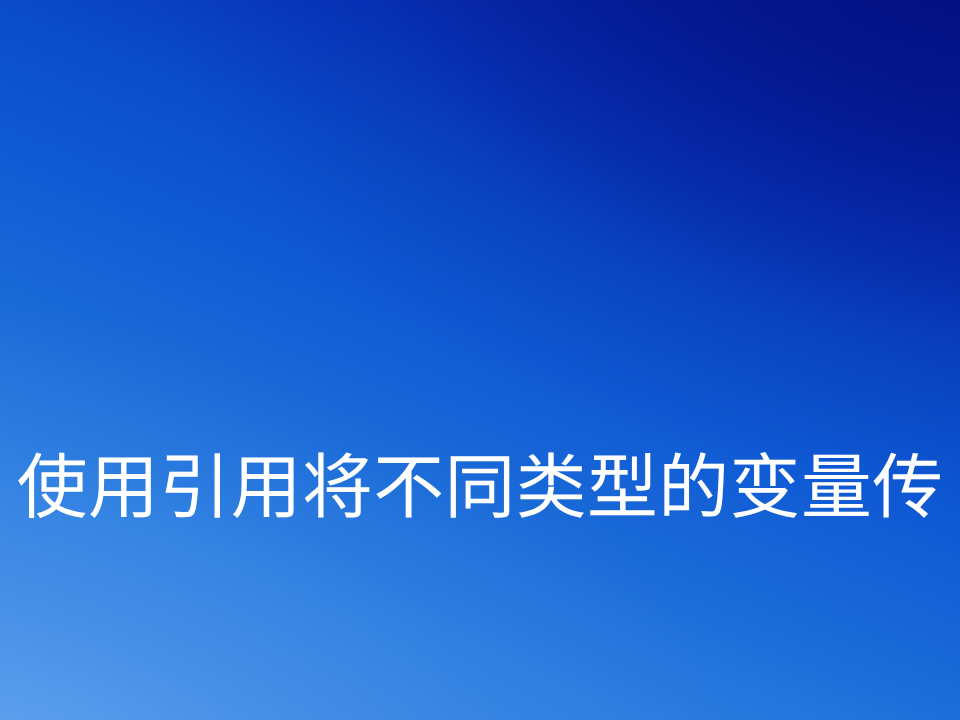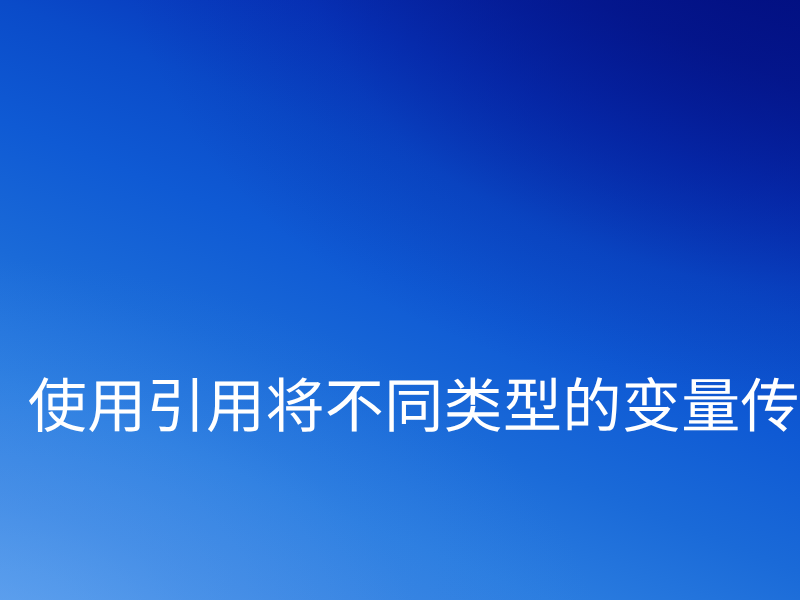--- a/index.html
+++ b/index.html
@@ -70,21 +70,20 @@
     font-size: 59px;
     line-height: 78px;
     font-weight: 400;
     letter-spacing: 0.4px;
     white-space: pre-wrap;
     text-rendering: geometricPrecision;
   }
 
   .hl-line {
     display: block;
-    text-align: right;
   }
 </style>
 </head>
 <body>
 
 <div id="banner">
   <div id="headline">
     <span class="hl-line">使用引用将不同类型的变量传</span>
     
   </div>

